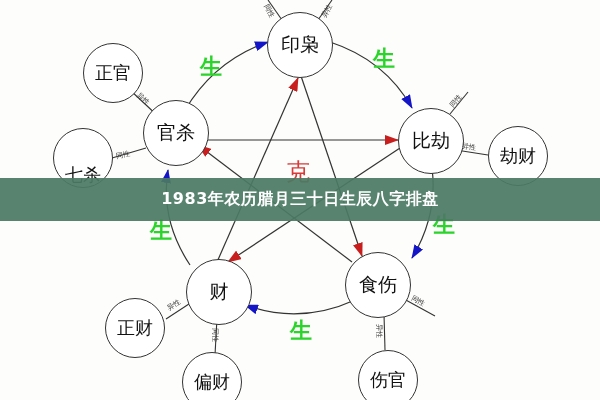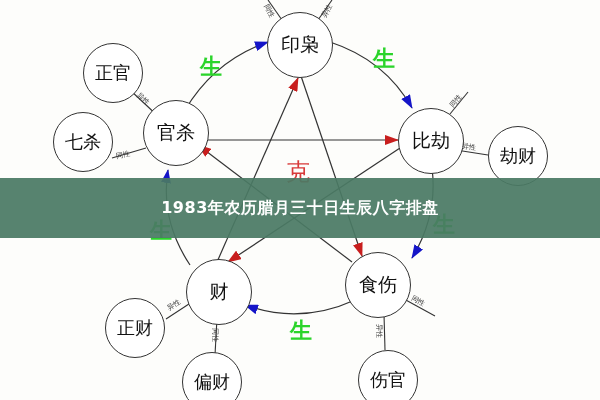--- a/index.html
+++ b/index.html
@@ -7,21 +7,21 @@
            font-family: "DejaVu Sans", "Liberation Sans", sans-serif; }
   svg { position: absolute; left: 0; top: 0; }
   .node { position: absolute; border: 1.5px solid #333; border-radius: 50%; background: #fff;
           display: flex; align-items: center; justify-content: center; color: #111;
           box-sizing: border-box; }
   .node.main { width: 66px; height: 66px; font-size: 19px; }
   .node.sub { width: 60px; height: 60px; font-size: 18px; }
   .edge-label { position: absolute; font-size: 7px; color: #333; white-space: nowrap; }
   .sheng { position: absolute; color: #2bd42b; font-size: 22px; font-weight: bold; }
   .ke { position: absolute; color: #d83a3a; font-size: 24px; }
-  #banner { position: absolute; left: 0; top: 178px; width: 600px; height: 60px;
+  #banner { position: absolute; left: 0; top: 178px; width: 600px; height: 43px;
             background: rgba(74,122,100,0.93); display: flex; align-items: center; justify-content: center; }
   #banner span { color: #ffffff; font-size: 16px; font-weight: bold; letter-spacing: 0.5px; }
 </style>
 </head>
 <body>
 
 <div id="stage">
 
   <svg width="600" height="400">
     <defs>
@@ -75,21 +75,21 @@
   <div class="node main" style="left:186px;top:259px;">
       <span>财</span>
     </div>
   <div class="node main" style="left:143px;top:100px;">
       <span>官杀</span>
     </div>
 
   <div class="node sub" style="left:83px;top:43px;align-items:center;">
       <span>正官</span>
     </div>
-  <div class="node sub" style="left:53px;top:112px;">
+  <div class="node sub" style="left:53px;top:128px;align-items:flex-end;">
       <span>七杀</span>
     </div>
   <div class="node sub" style="left:488px;top:126px;">
       <span>劫财</span>
     </div>
   <div class="node sub" style="left:358px;top:350px;">
       <span>伤官</span>
     </div>
   <div class="node sub" style="left:105px;top:298px;">
       <span>正财</span>

